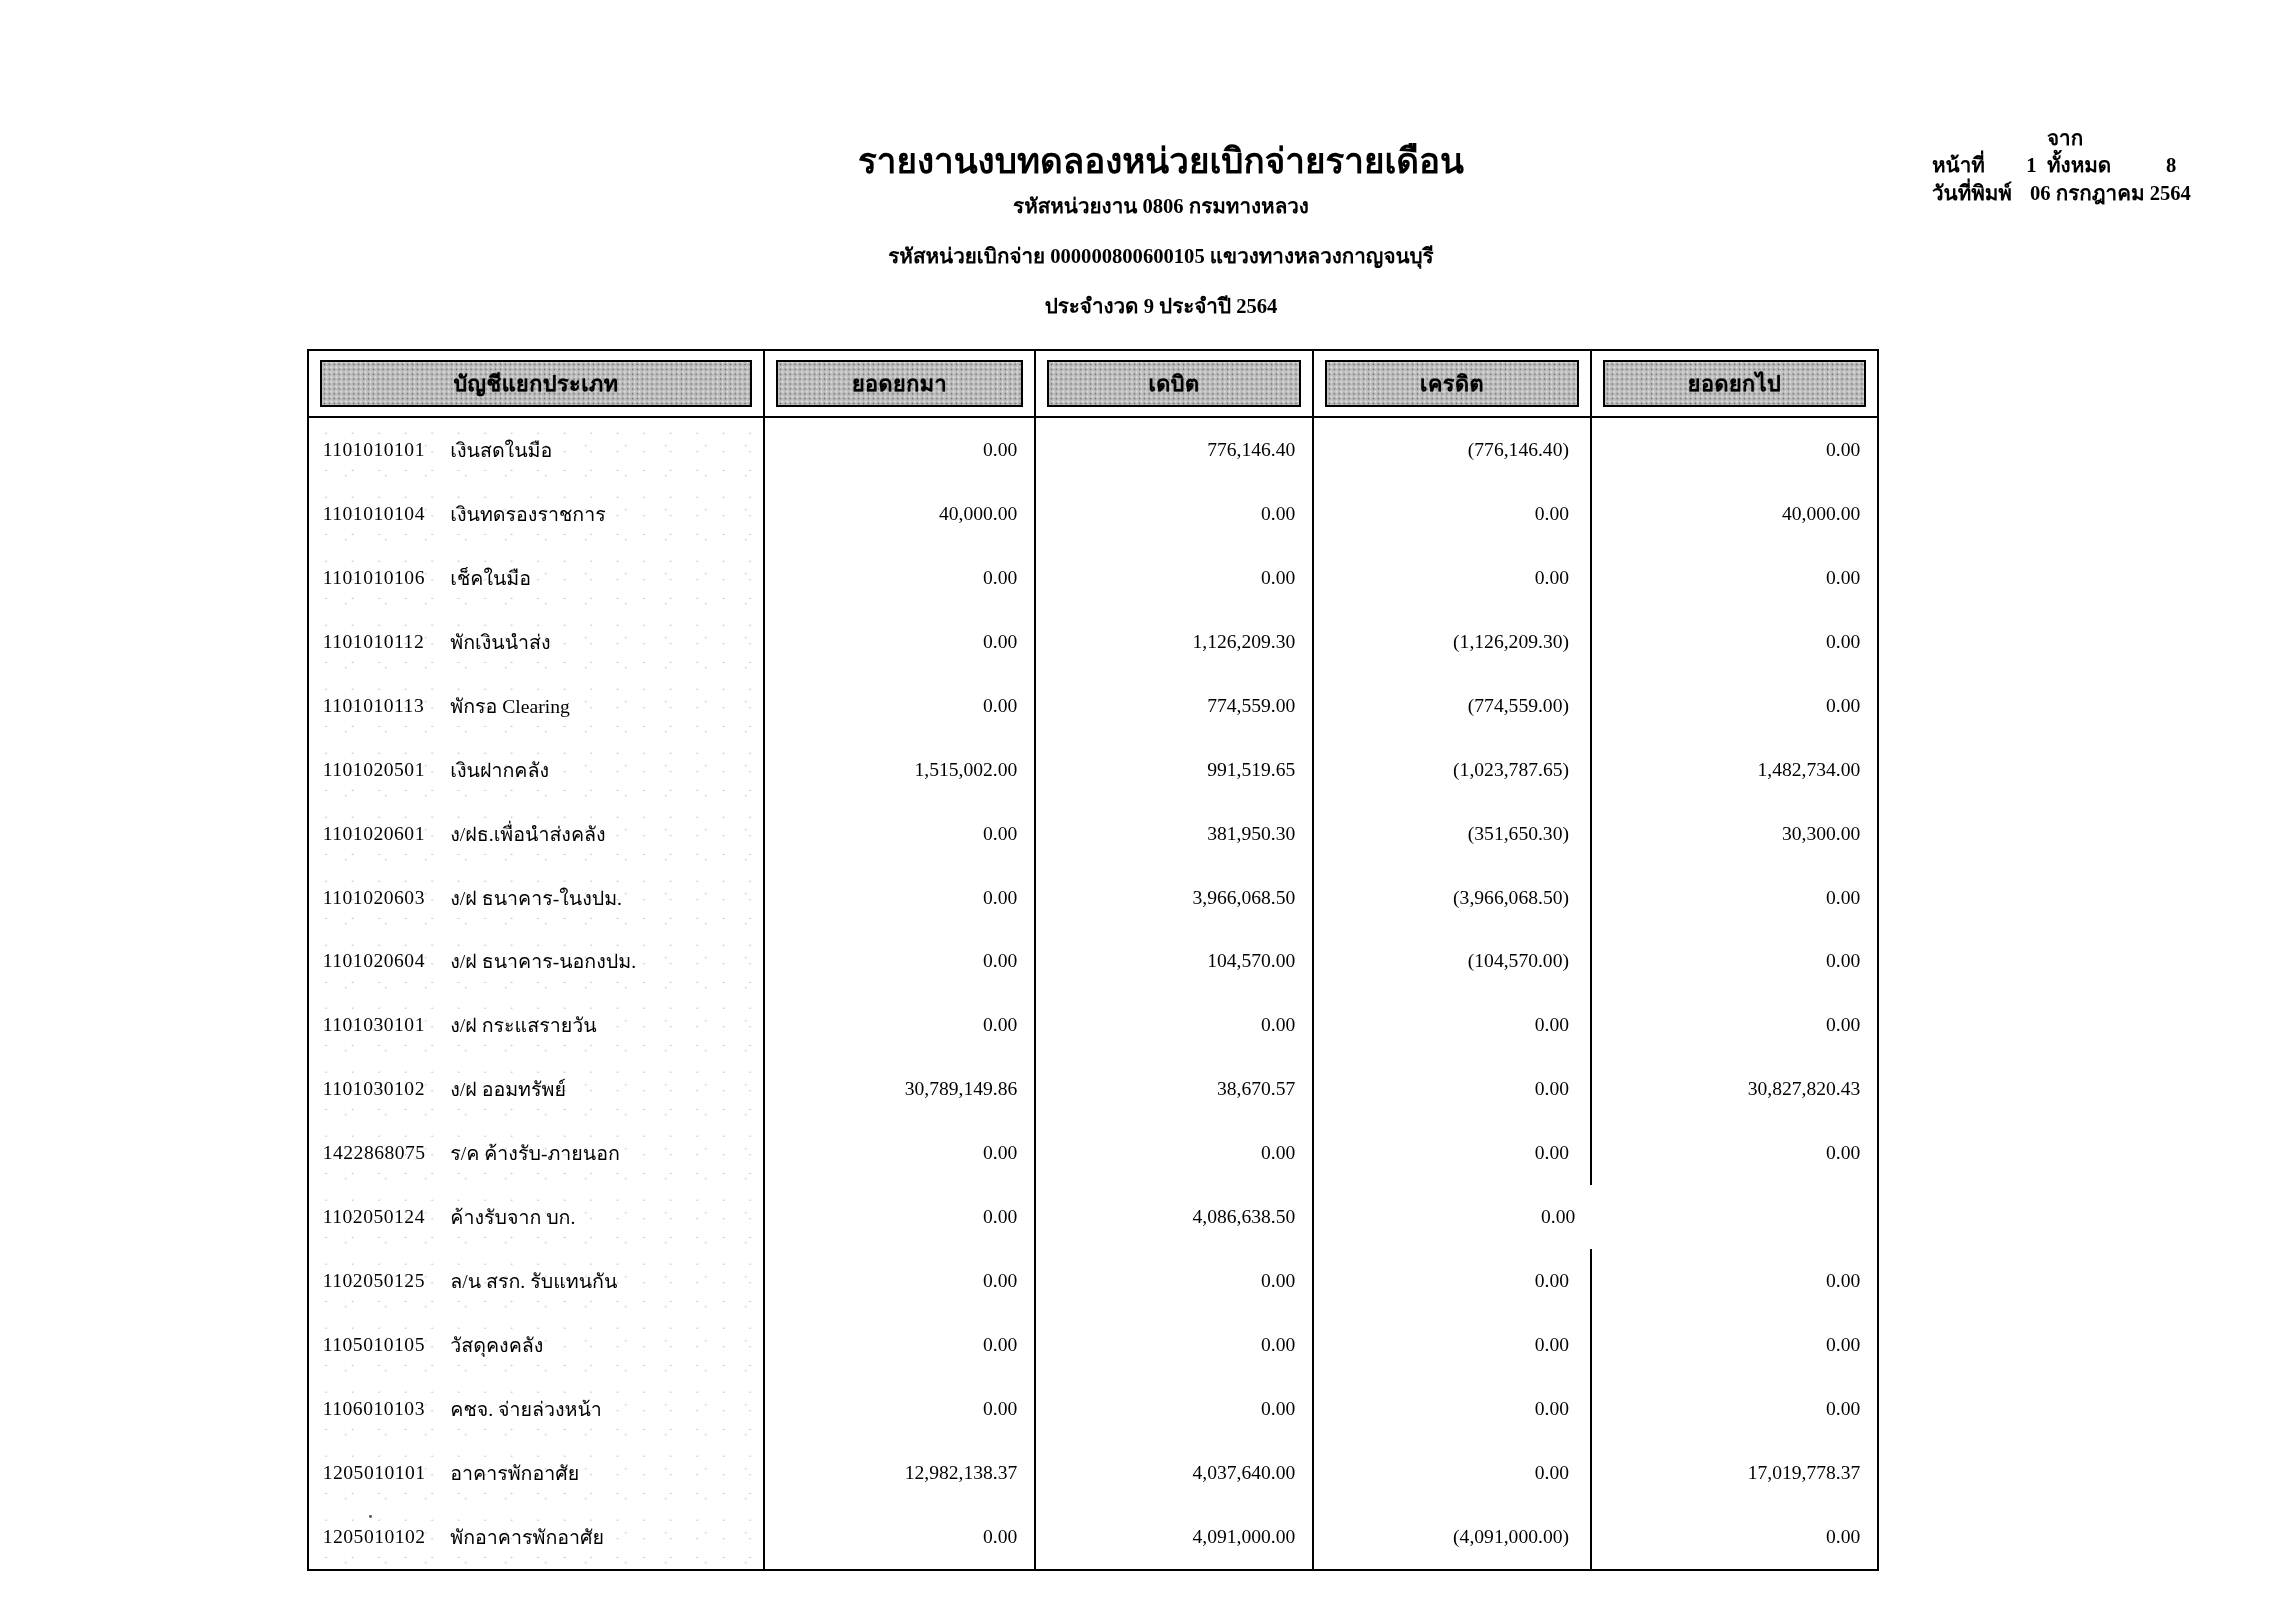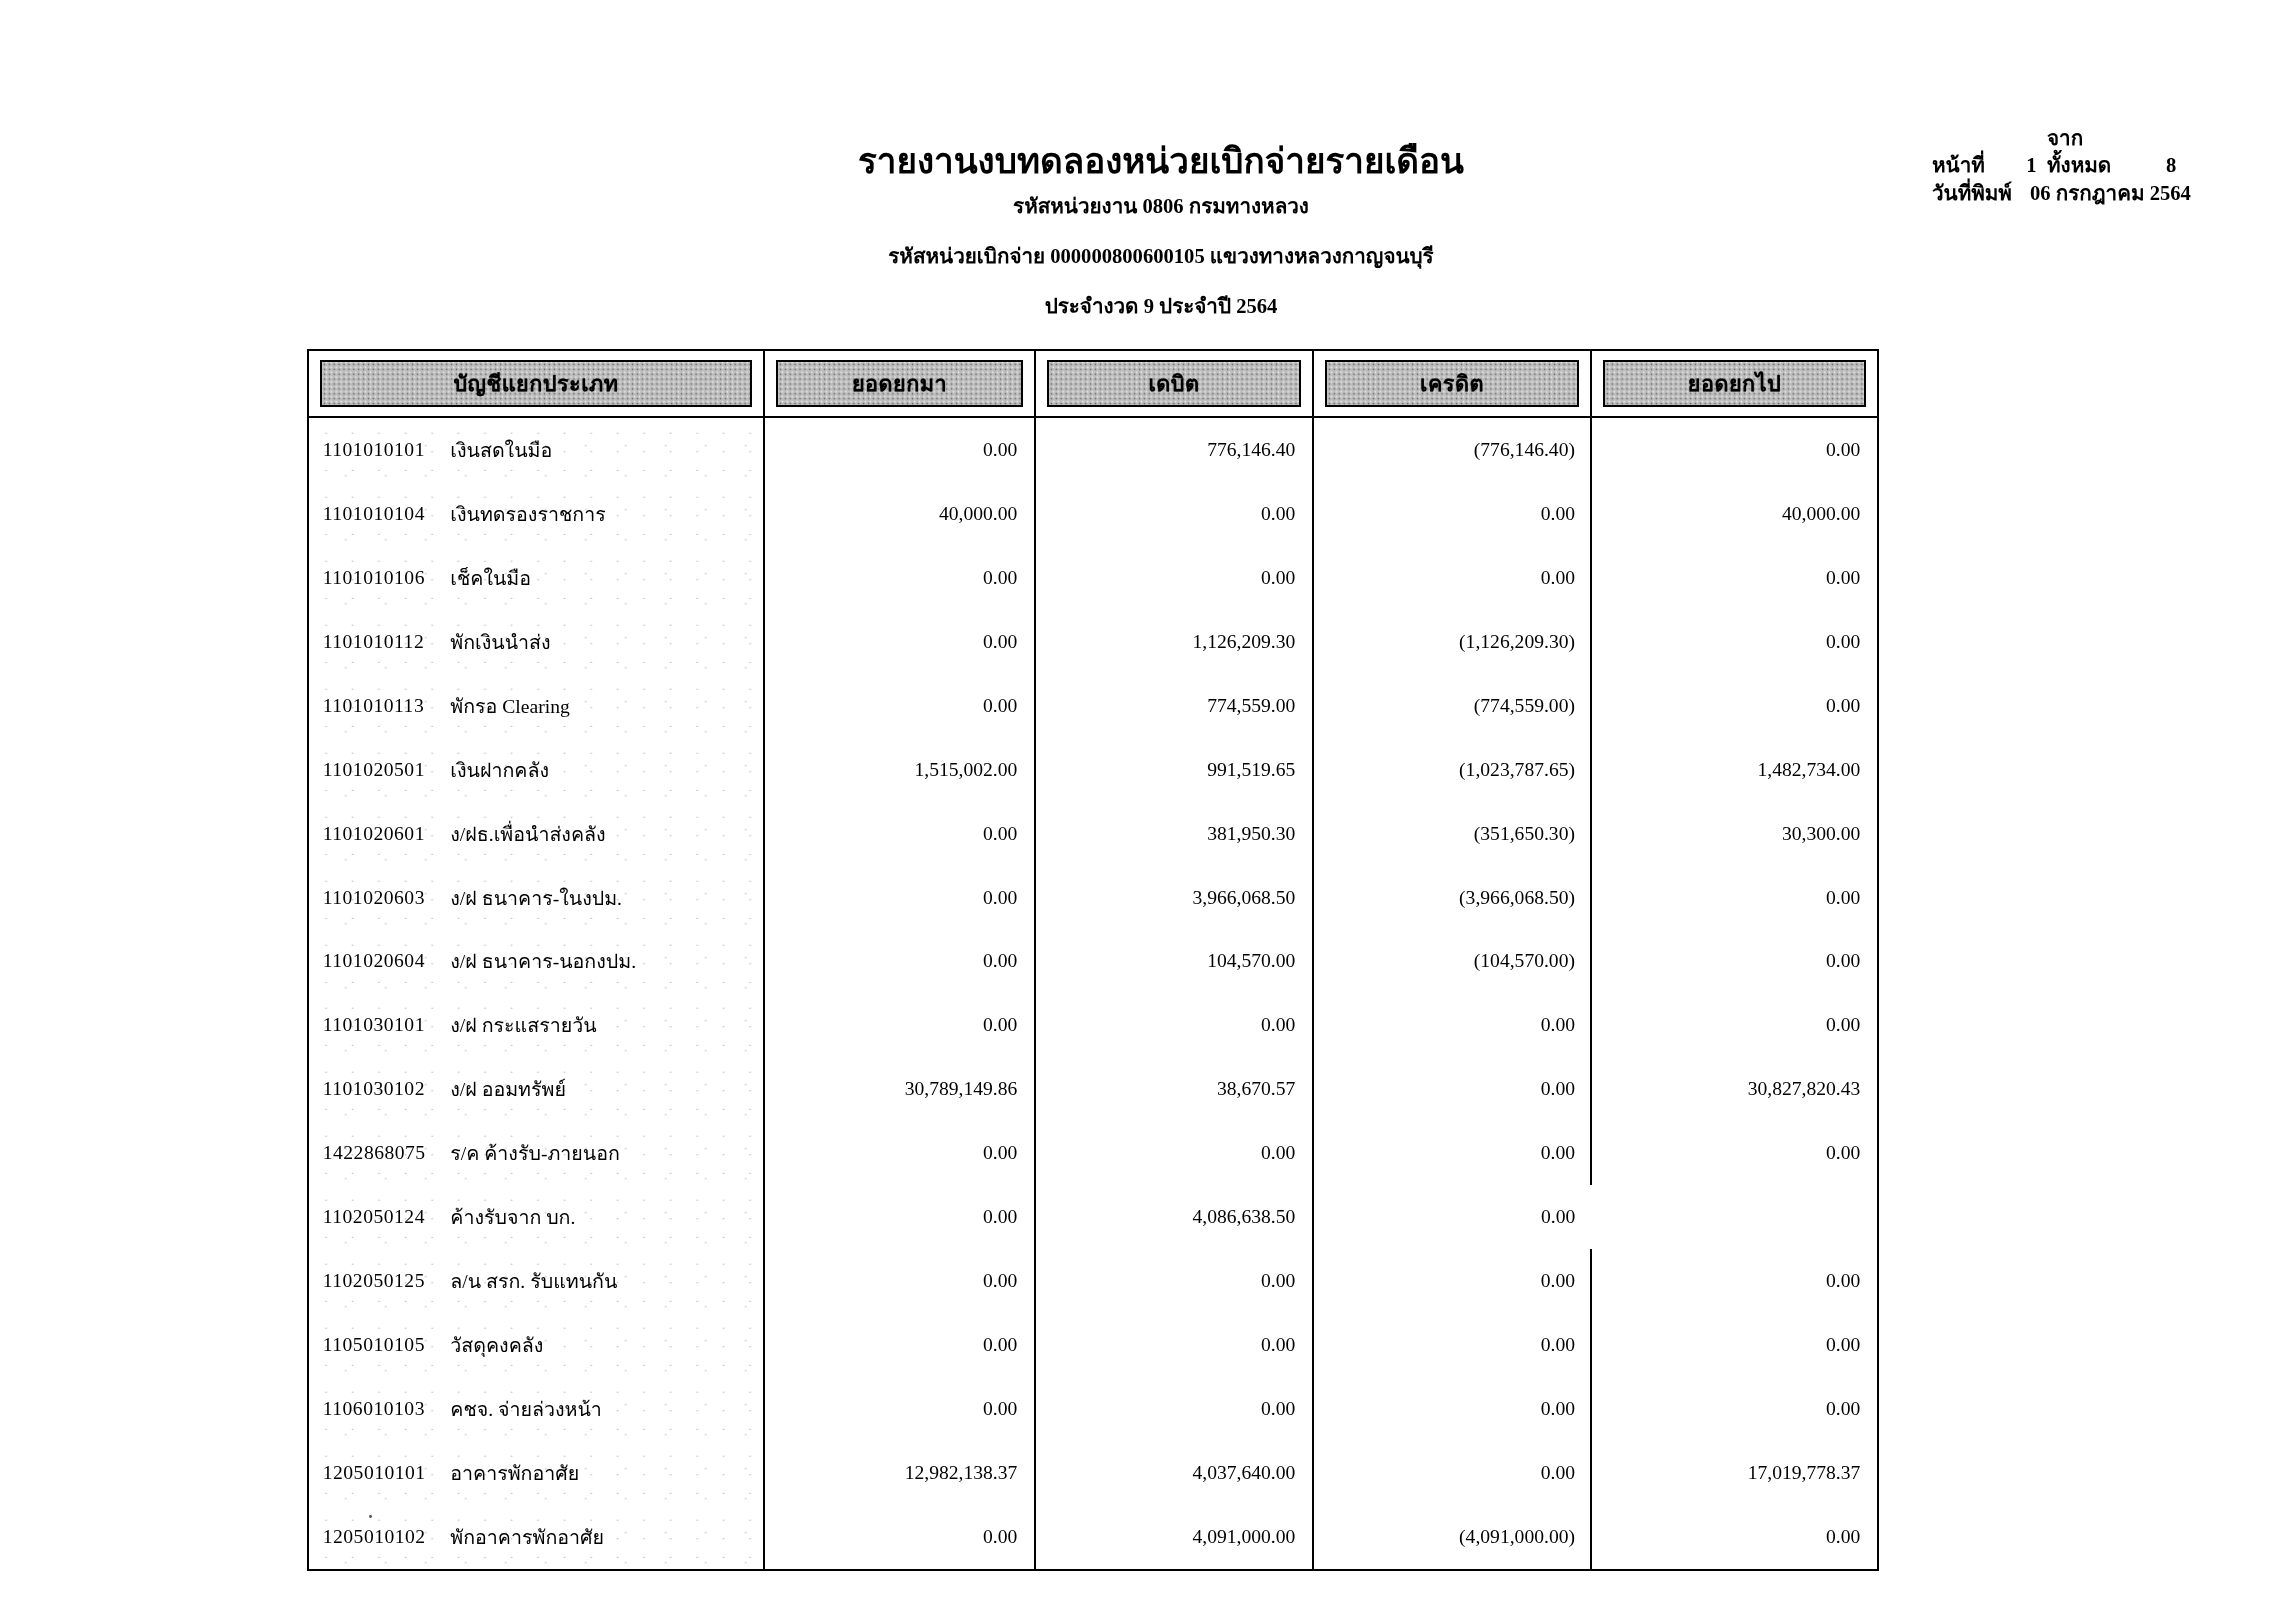--- a/index.html
+++ b/index.html
@@ -47,21 +47,21 @@
     text-shadow:0 0 1px rgba(0,0,0,0.6);
   }
   .tbody{flex:1;display:flex;flex-direction:column;}
   .trow{flex:1;display:grid;grid-template-columns:var(--cols);}
   .cell{
     border-right:2px solid #000;box-sizing:border-box;
     display:flex;align-items:center;font-size:19.6px;
   }
   .cell.last{border-right:none;}
   .num{justify-content:flex-end;padding-right:16.7px;font-variant-numeric:tabular-nums;}
-  .num.credit{padding-right:15px;}
+  .num.credit{padding-right:21px;}
   .account-cell{
     padding-left:13.7px;
     background-image:
       radial-gradient(rgba(0,0,0,0.30) 0.7px, transparent 1.1px),
       radial-gradient(rgba(0,0,0,0.18) 0.7px, transparent 1.1px);
     background-size:26.5px 18.6px,40px 30px;background-position:3.9px 5.9px,16.7px 12.7px;
   }
   .code{display:inline-block;width:110px;letter-spacing:0.5px;}
   .name{margin-left:17.6px;}
   .artifact-dot{position:absolute;left:369px;top:1515px;width:2.9px;height:2.9px;background:#555;border-radius:50%;}

